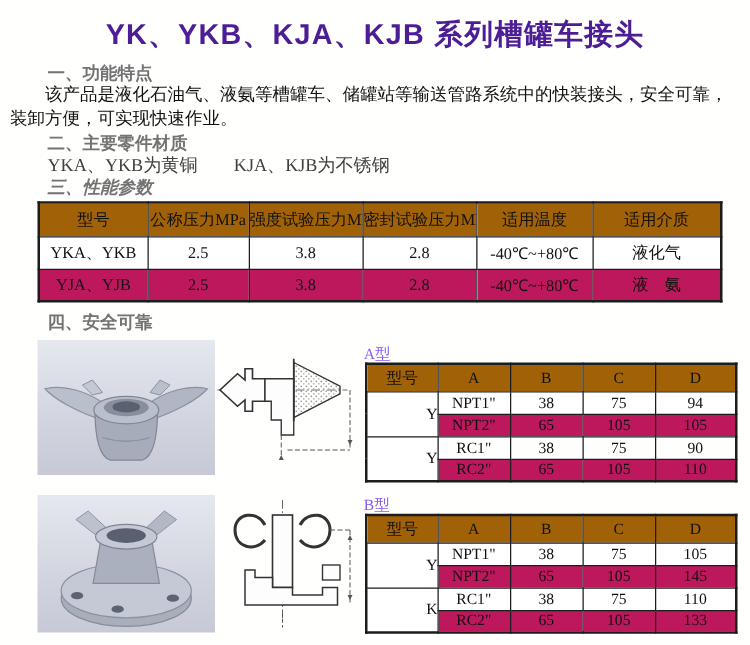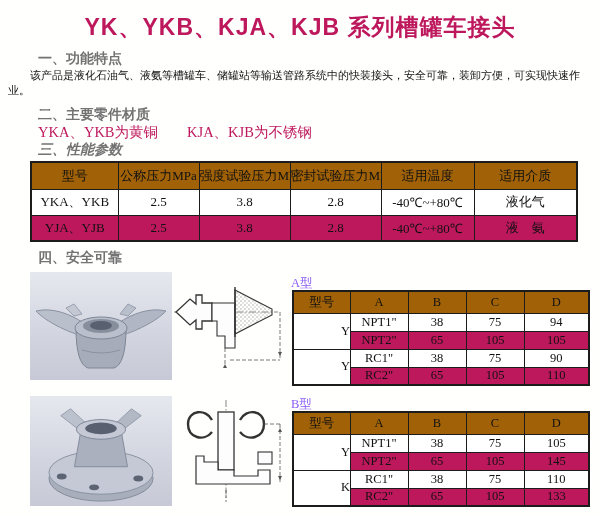--- a/index.html
+++ b/index.html
@@ -2,29 +2,29 @@
 <html><head>
 <meta charset="utf-8">
 <style>
   * { margin:0; padding:0; box-sizing:border-box; }
   html,body { width:600px; height:516px; background:#fffffe; }
   body { font-family:"Liberation Serif", serif; color:#1a1a1a; }
   .page { position:relative; width:600px; height:516px; overflow:hidden; }
 
   .title { position:absolute; top:12px; left:0; width:600px; text-align:center;
            font-family:"Liberation Sans", sans-serif; font-weight:bold;
-           font-size:23px; letter-spacing:1px; color:#be185d; }
+           font-size:23px; letter-spacing:1px; color:#4c1d95; }
 
   .sec-heading { position:absolute; font-family:"Liberation Sans", sans-serif;
                  font-weight:bold; font-size:14px; color:#737373; left:38px; }
   #h1 { top:50px; } #h2 { top:106px; } #h3 { top:141px;font-style:italic; } #h4 { top:249px; }
 
-  .para { position:absolute; top:68px; left:8px; width:584px; font-size:11px;
+  .para { position:absolute; top:68px; left:8px; width:584px; font-size:14px;
           line-height:1.35; text-indent:2em; color:#111; }
-  .mat-line { position:absolute; top:123px; left:38px; font-size:14.5px; color:#be185d; }
+  .mat-line { position:absolute; top:123px; left:38px; font-size:14.5px; color:#404040; }
 
   table { border-collapse:collapse; table-layout:fixed; }
   td { border:1.5px solid #1c1c1c; text-align:center; vertical-align:middle;
        font-size:13px; color:#111; overflow:hidden; white-space:nowrap; }
   .thead td { background:#a16207; }
   .yellow { background:#be185d; }
   .white { background:#ffffff;padding-left:47px; }
 
   .perf { position:absolute; top:161px; left:30px; width:546px; border:2.5px solid #1c1c1c; }
   .perf td { height:26px; }

